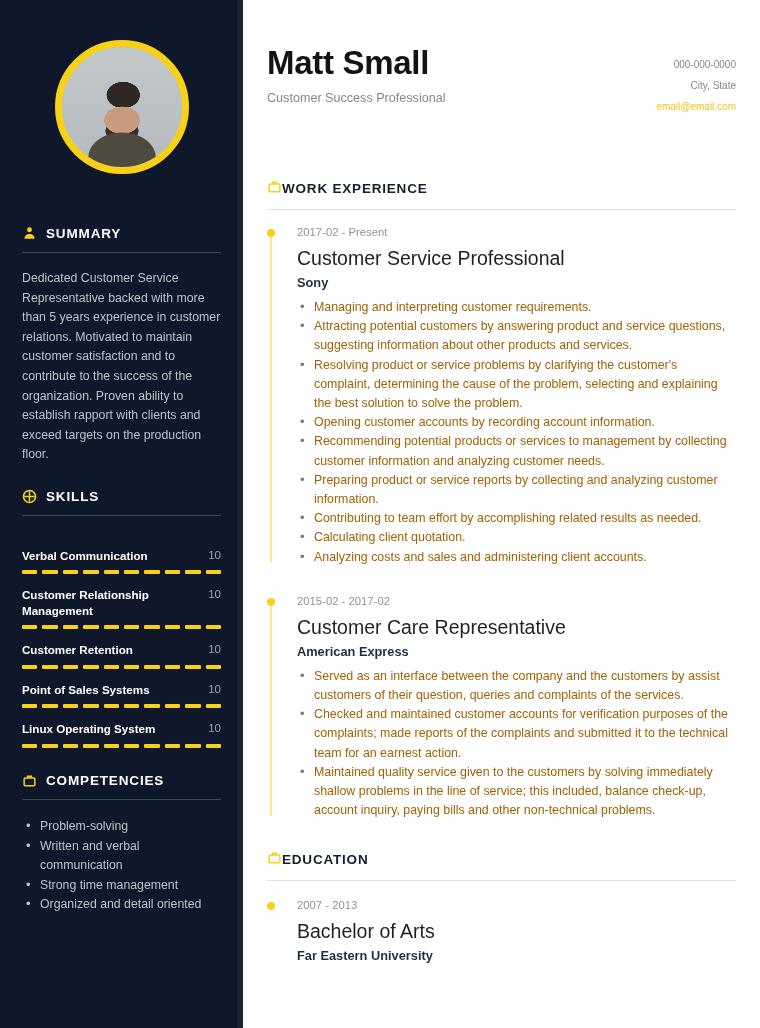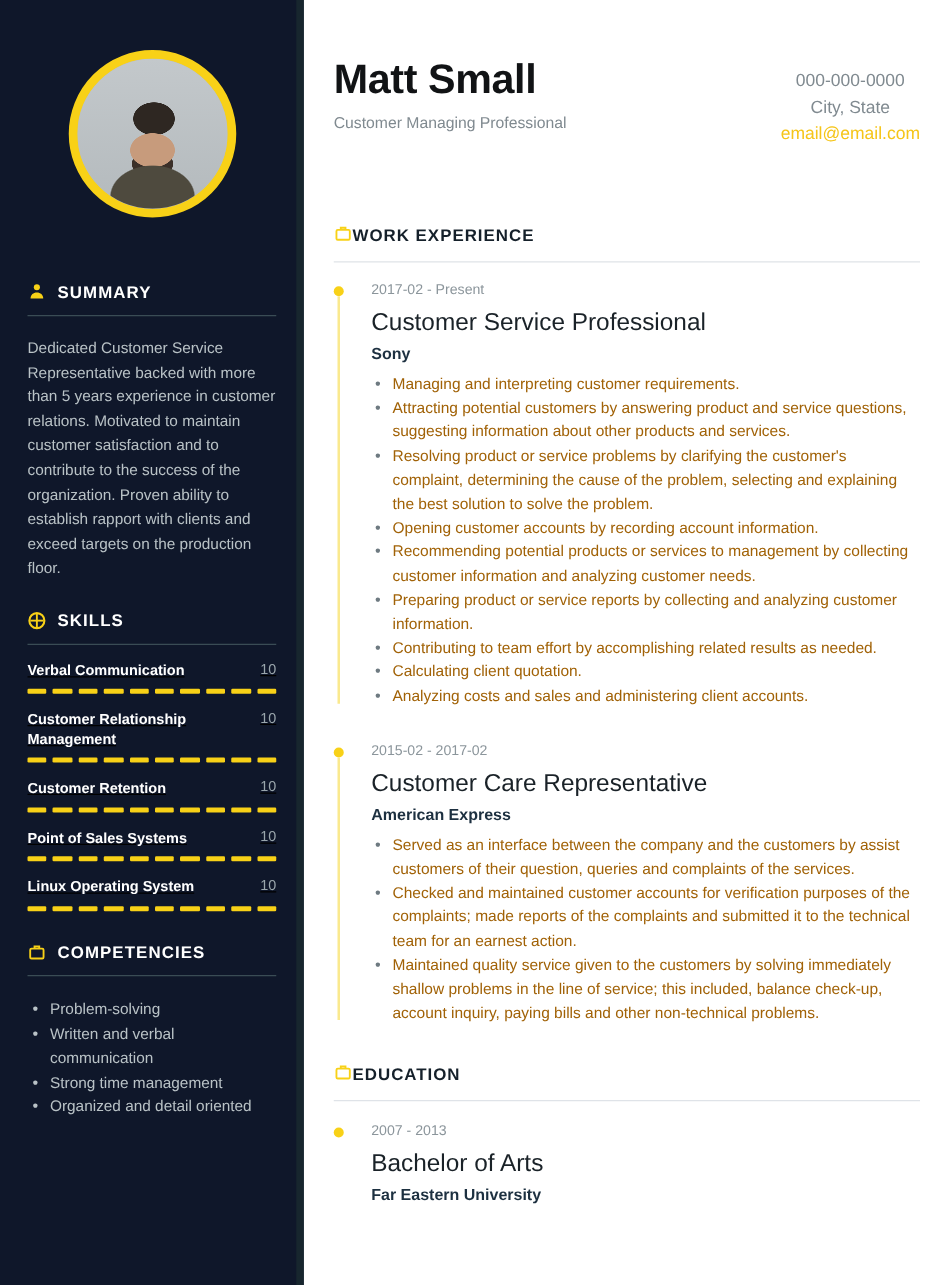--- a/index.html
+++ b/index.html
@@ -76,21 +76,21 @@
     margin: 11px 0 0 0;
   }
 
   .summary-text {
     color: #b9c2c6;
     font-size: 12.3px;
     line-height: 19.6px;
     margin-top: 16px;
   }
 
-  .skills { margin-top: 13px; text-decoration: underline; }
+  .skills { margin-top: 32px; }
   .skill { margin-bottom: 13px; }
   .skill-row {
     display: flex;
     justify-content: space-between;
     align-items: flex-start;
     gap: 8px;
   }
   .skill-name {
     color: #ffffff;
     font-size: 11.6px;
@@ -157,23 +157,22 @@
     line-height: 38px;
   }
   .role {
     color: #808a90;
     font-size: 12.6px;
     margin-top: 9px;
   }
   .contacts { text-align: right; padding-top: 10px; }
   .contacts div {
     color: #808a90;
-    font-size: 14px;
+    font-size: 10px;
     line-height: 21px;
-    text-align: center;
   }
   .contacts .email { color: #f5c518; }
 
   .m-sec-head {
     display: flex;
     align-items: center;
     gap: 0;
     color: #15202a;
     font-size: 13.5px;
     font-weight: bold;
@@ -398,21 +397,21 @@
       <li>Organized and detail oriented</li>
     </ul>
 
   </aside>
 
   <main class="main">
 
     <div class="header">
       <div>
         <h1 class="name">Matt Small</h1>
-        <div class="role">Customer Managing Professional</div>
+        <div class="role">Customer Success Professional</div>
       </div>
       <div class="contacts">
         <div>000-000-0000</div>
         <div>City, State</div>
         <div class="email">email@email.com</div>
       </div>
     </div>
 
     <div style="margin-top:62px;">
       <div class="m-sec-head">

